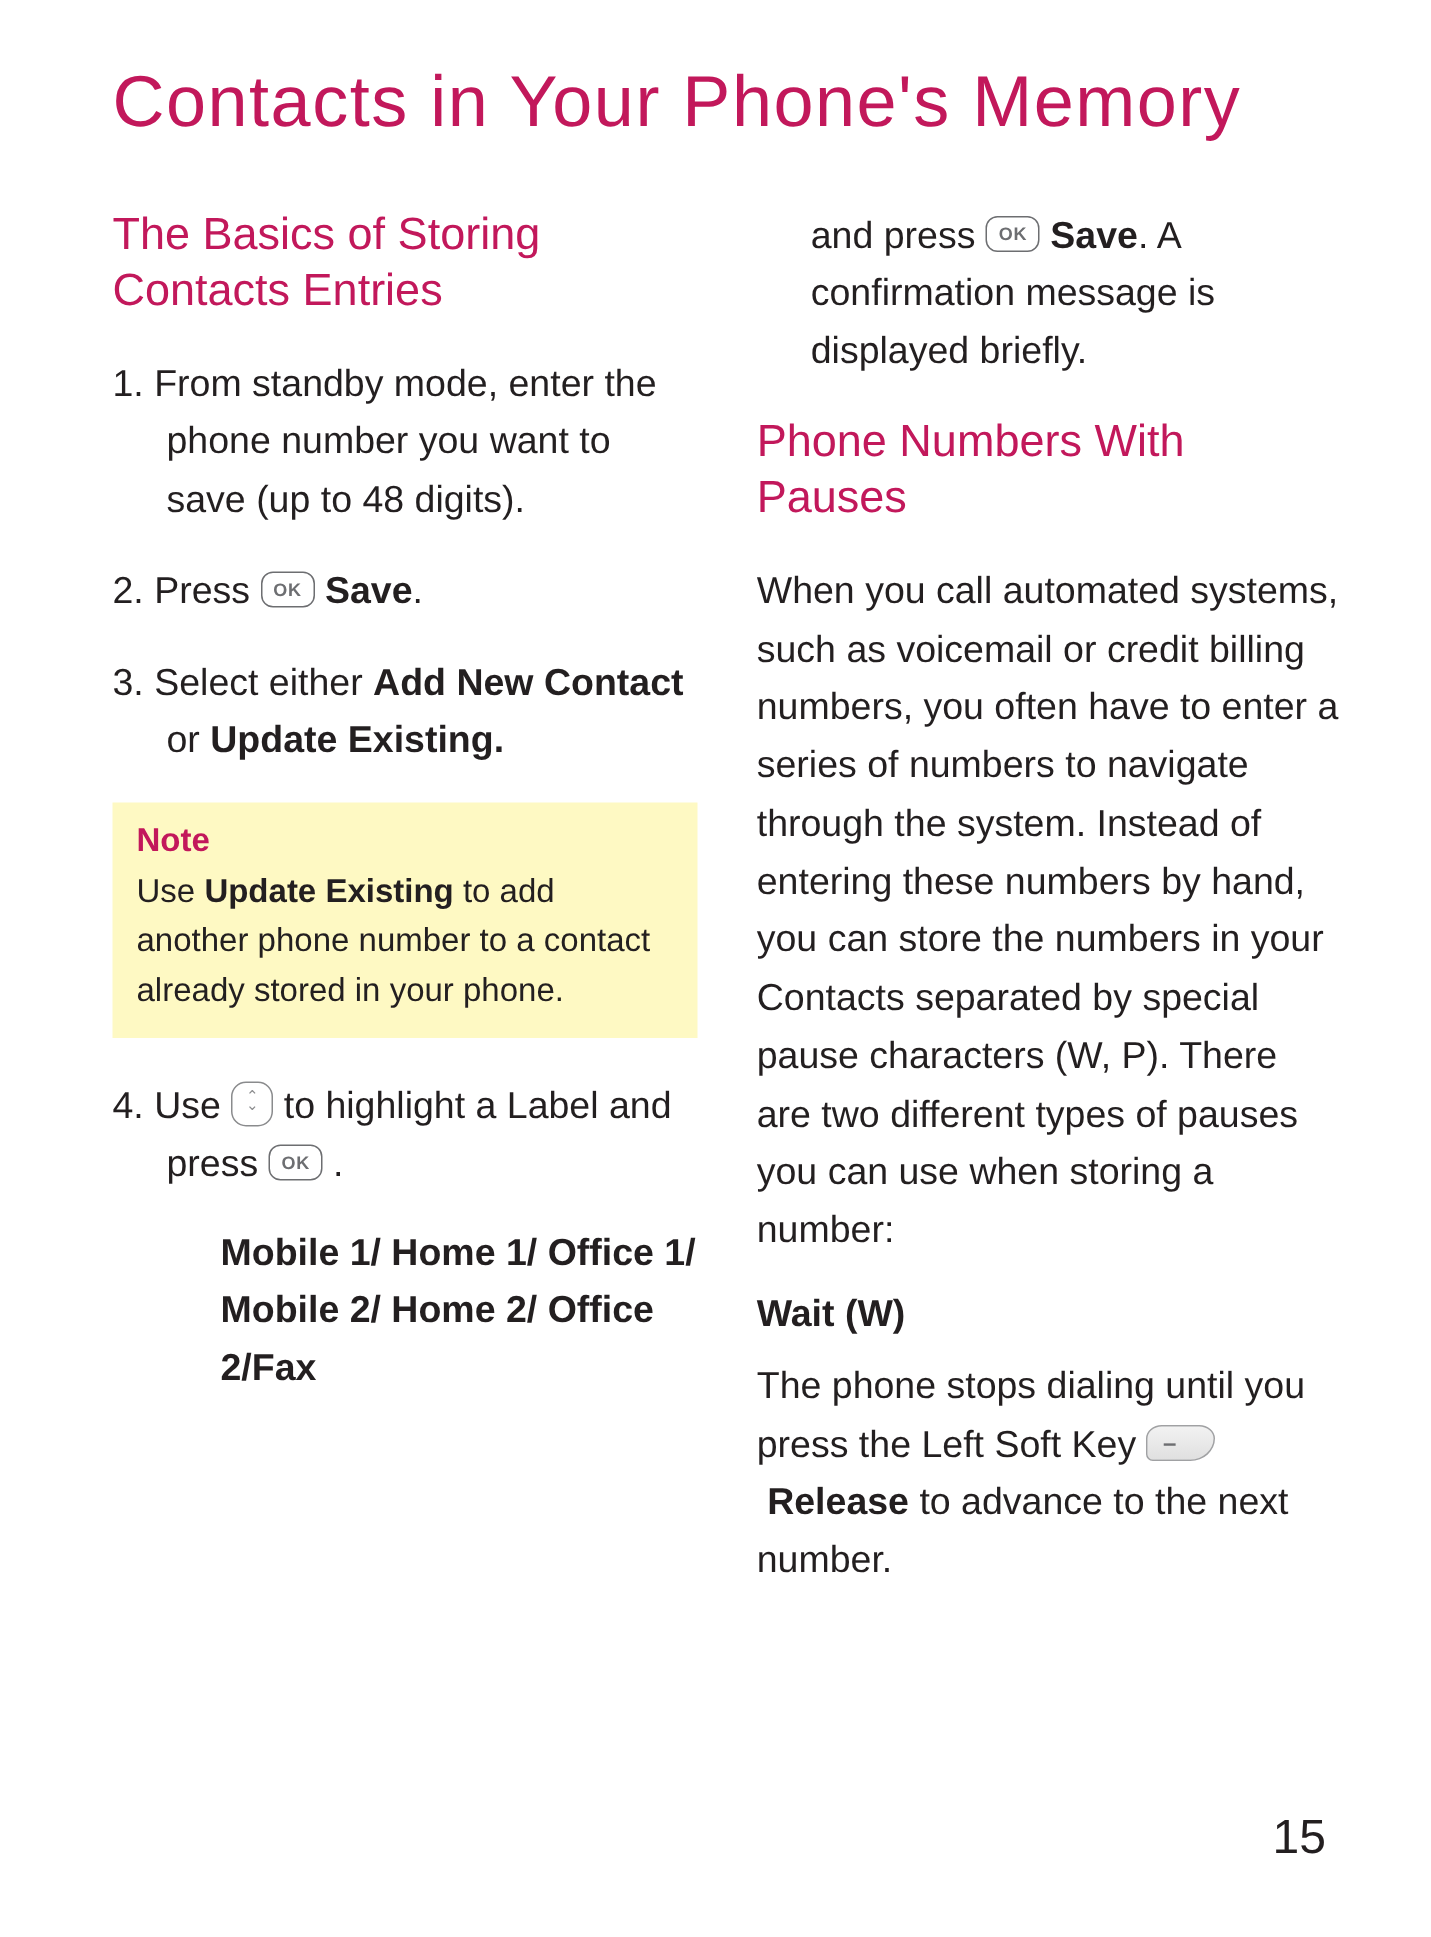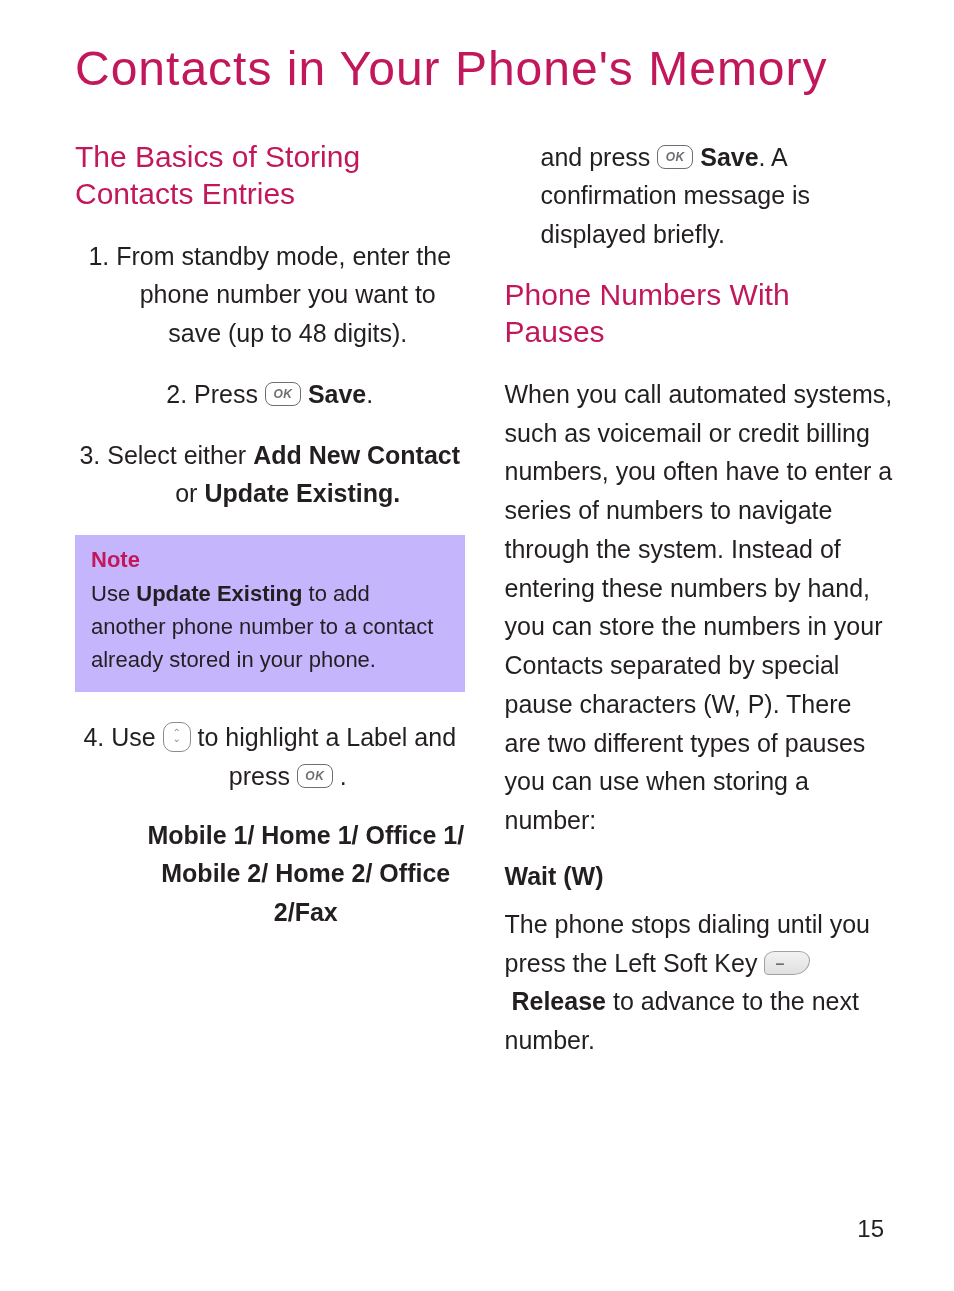--- a/index.html
+++ b/index.html
@@ -38,38 +38,37 @@
     font-weight: 400;
     font-size: 30px;
     line-height: 1.25;
     margin: 0 0 24px 0;
   }
   ol.steps {
     list-style: none;
     padding: 0;
     margin: 0;
     counter-reset: none;
-    text-align: center;
   }
   ol.steps > li {
     font-size: 25px;
     line-height: 1.55;
     margin-bottom: 22px;
     padding-left: 36px;
     text-indent: -36px;
   }
   .step-num { display:inline; }
   .indent {
     padding-left: 36px;
     text-indent: 0;
     display: block;
   }
   .bold { font-weight: 700; margin-top: 20px; }
   .note-box {
-    background: #c4b5fd;
+    background: #fef9c3;
     padding: 12px 16px 16px 16px;
     margin: 0 0 26px 0;
   }
   .note-label {
     color: #c2185b;
     font-weight: 700;
     font-size: 22px;
     margin-bottom: 4px;
   }
   .note-body {
@@ -100,21 +99,20 @@
     border: 1.5px solid #6d6e71;
     border-radius: 8px;
     font-size: 12px;
     font-weight: 700;
     color: #6d6e71;
     vertical-align: middle;
     position: relative;
     top: -2px;
     letter-spacing: 0.5px;
     text-indent: 0;
-    font-style: italic;
   }
   .nav-key {
     display: inline-flex;
     flex-direction: column;
     align-items: center;
     justify-content: center;
     width: 26px;
     height: 28px;
     border: 1.5px solid #8a8b8d;
     border-radius: 10px;
@@ -145,21 +143,21 @@
     position:absolute;
     left:10px; top:0px;
     color:#6d6e71;
     font-weight:700;
     font-size:16px;
   }
   .page-number {
     position: absolute;
     bottom: 48px;
     right: 70px;
-    font-size: 24px;
+    font-size: 32px;
     color: #231f20;
   }
 </style>
 </head>
 <body>
 
 <div class="page">
   <h1 class="main-title">Contacts in Your Phone's Memory</h1>
 
   <div class="columns">

